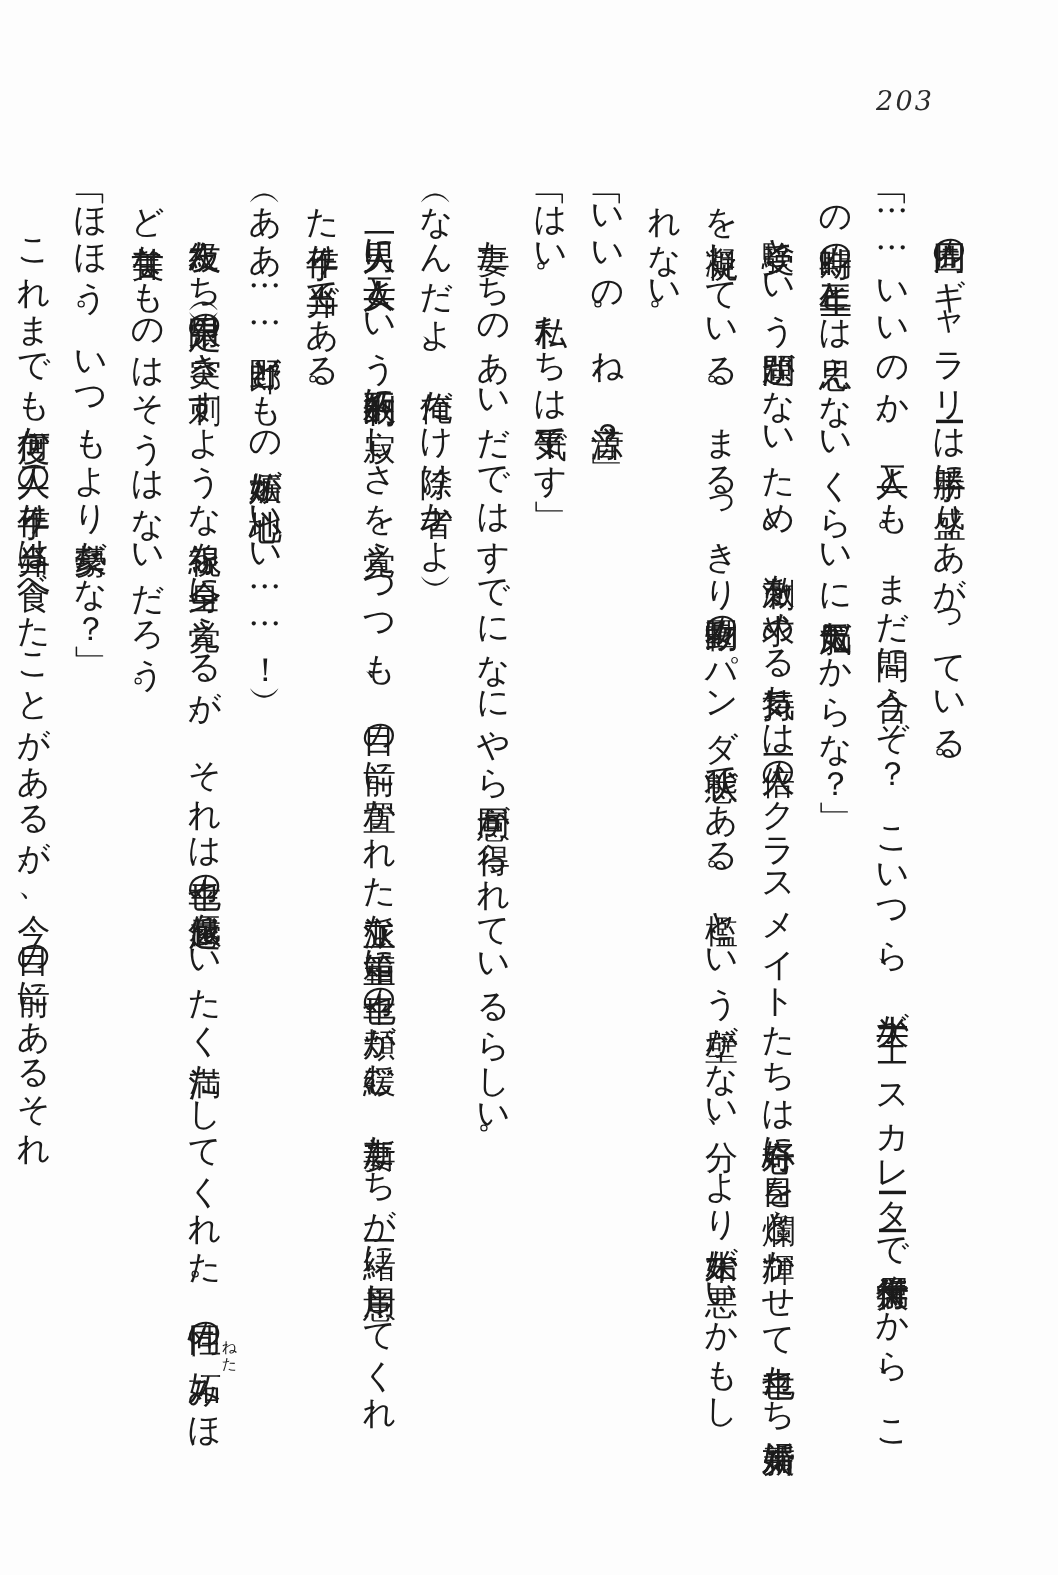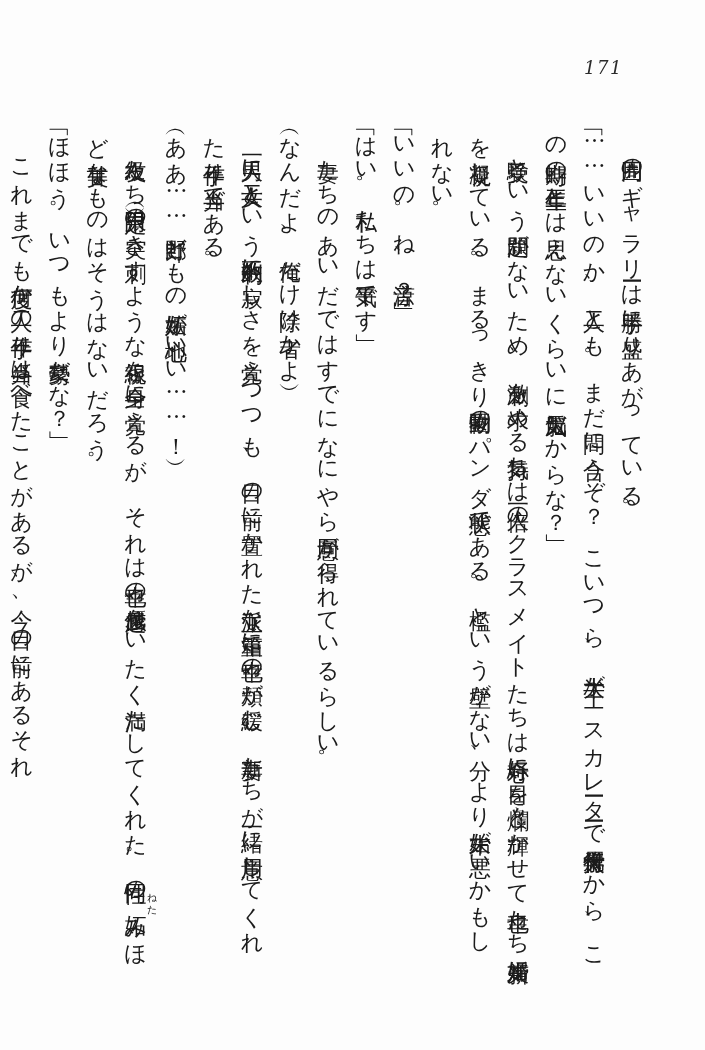--- a/index.html
+++ b/index.html
@@ -53,21 +53,21 @@
   ruby rt {
     font-size: 10px;
     color: #1b1b1b;
   }
 </style>
 </head>
 <body>
 
 <div class="page">
 
-  <div class="page-number">171</div>
+  <div class="page-number">203</div>
 
   <div class="text-block">
 
     <p class="para indent">周囲のギャラリーは勝手に盛りあがっている。</p>
 
     <p class="para">「……いいのか、二人とも。まだ間に合うぞ？　こいつら、大半がエスカレーターで付属大学行くから、この時期の三年生とは思えないくらいに脳天気だからな？」</p>
 
     <p class="para indent">受験という問題がないため、刺激を求める気持ちは人一倍のクラスメイトたちは好奇心に目を爛々と輝かせて幸也たち新婚夫婦を凝視している。まるっきり動物園のパンダ状態である。檻という壁がない分、より始末が悪いかもしれない。</p>
 
     <p class="para">「いいの。ね、涼音？」</p>

